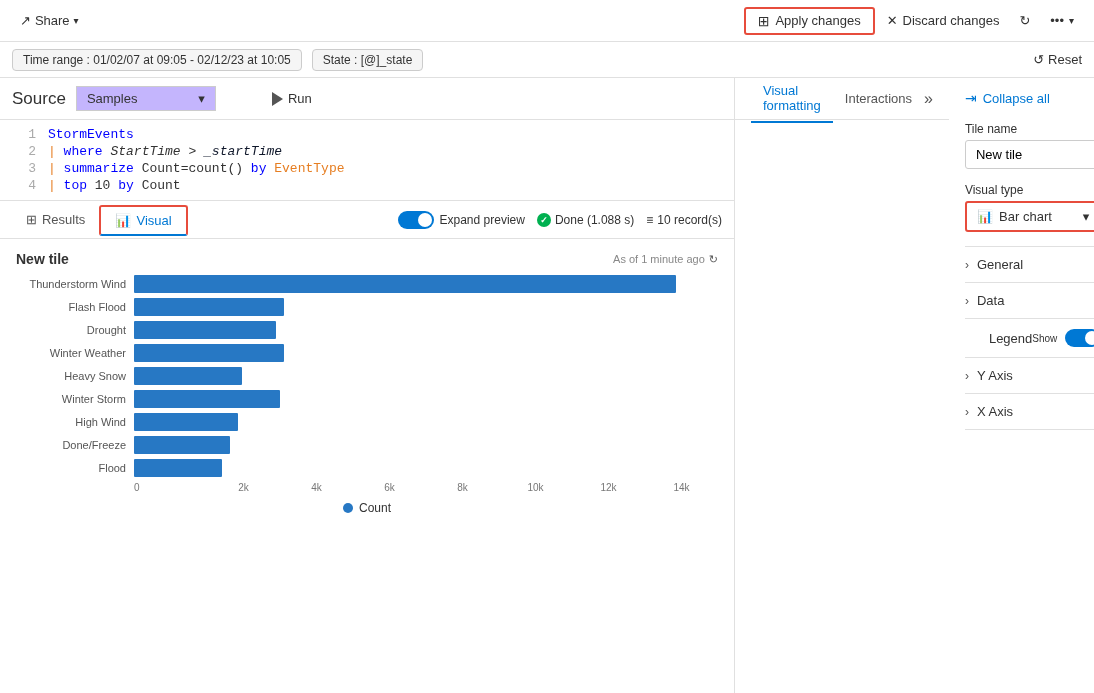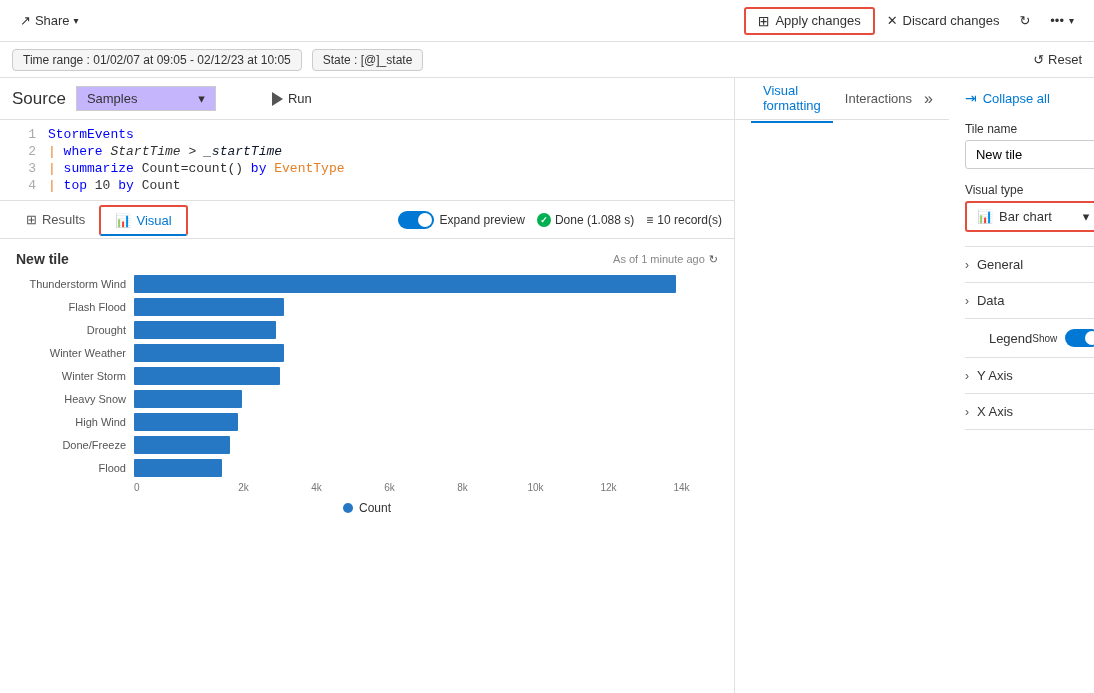--- a/index.html
+++ b/index.html
@@ -371,29 +371,29 @@
               <div class="bar-fill" style="width: 24.2857%;"></div>
             </div>
           </div>
           <div class="bar-row">
             <div class="bar-label">Winter Weather</div>
             <div class="bar-container">
               <div class="bar-fill" style="width: 25.7143%;"></div>
             </div>
           </div>
           <div class="bar-row">
+            <div class="bar-label">Heavy Snow</div>
+            <div class="bar-container">
+              <div class="bar-fill" style="width: 18.5714%;"></div>
+            </div>
+          </div>
+          <div class="bar-row">
             <div class="bar-label">Winter Storm</div>
             <div class="bar-container">
               <div class="bar-fill" style="width: 25%;"></div>
-            </div>
-          </div>
-          <div class="bar-row">
-            <div class="bar-label">Heavy Snow</div>
-            <div class="bar-container">
-              <div class="bar-fill" style="width: 18.5714%;"></div>
             </div>
           </div>
           <div class="bar-row">
             <div class="bar-label">High Wind</div>
             <div class="bar-container">
               <div class="bar-fill" style="width: 17.8571%;"></div>
             </div>
           </div>
           <div class="bar-row">
             <div class="bar-label">Done/Freeze</div>

